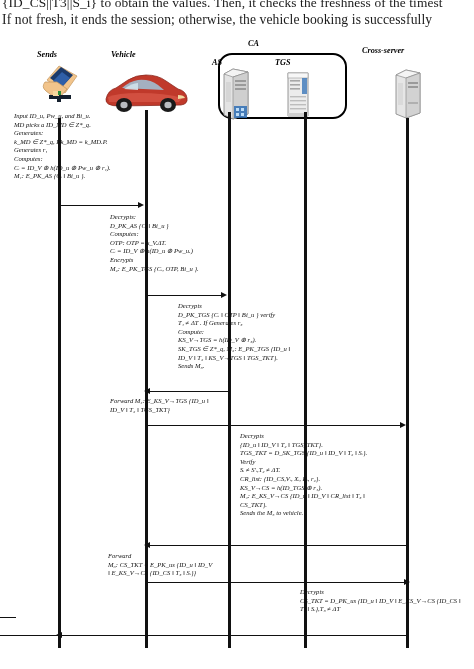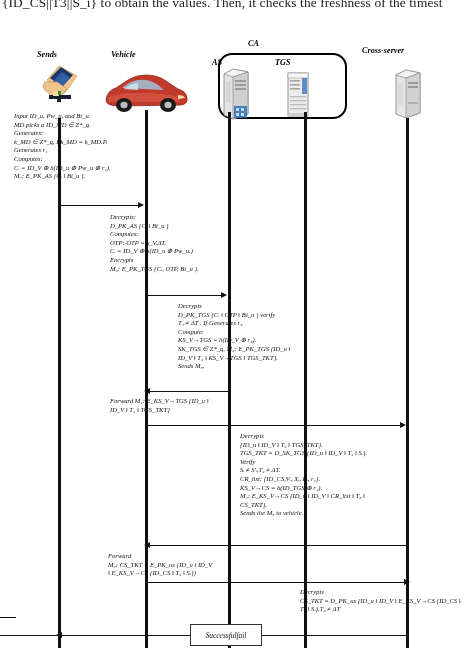--- a/index.html
+++ b/index.html
@@ -64,20 +64,21 @@
   .car-icon{width:86px;height:44px;}
   .srv-icon{width:30px;height:56px;}
 </style>
 </head>
 <body>
 
 <div class="stage">
 
   <div class="caption">
     <span class="ln ln1">{ID_CS||T3||S_i} to obtain the values. Then, it checks the freshness of the timest</span>
+    <span class="ln">If not fresh, it ends the session; otherwise, the vehicle booking is successfully</span>
   </div>
 
   <div class="ca-box" style="left:218px;top:53px;width:125px;height:62px;"></div>
   <div class="actor-label" style="left:248px;top:39px;width:64px;">CA</div>
 
   <div class="actor-label" style="left:37px;top:50px;width:50px;">Sends</div>
   <div class="actor-label" style="left:111px;top:50px;width:64px;font-family:Liberation Serif, serif;">Vehicle</div>
   <div class="actor-label" style="left:212px;top:58px;width:48px;">AS</div>
   <div class="actor-label" style="left:275px;top:58px;width:48px;">TGS</div>
   <div class="actor-label" style="left:362px;top:40px;width:74px;margin-top:6px;">Cross-server</div>
@@ -166,21 +167,20 @@
   <div class="arrow-head head-left" style="left:144px;top:541.5px;"></div>
 
   <div class="h-arrow" style="left:145px;top:582px;width:262px;"></div>
   <div class="arrow-head head-right" style="left:404px;top:578.5px;"></div>
 
   <div class="h-arrow" style="left:58px;top:635px;width:350px;"></div>
   <div class="arrow-head head-left" style="left:56px;top:631.5px;"></div>
   <div class="h-arrow" style="left:0px;top:635px;width:60px;"></div>
   <div class="h-arrow" style="left:0px;top:617px;width:16px;"></div>
 
-  <div class="result-box" style="left:190px;top:624px;width:70px;height:20px;">Successfulfail</div>
 
   <div class="msg" style="left:14px;top:112px;">
     <span class="l it">Input ID_u, Pw_u, and Bi_u.</span>
     <span class="l it">MD  picks a ID_MD ∈ Z*_q.</span>
     <span class="l it">Generates:</span>
     <span class="l it">k_MD ∈ Z*_q,  Pk_MD = k_MD.P.</span>
     <span class="l it">Generates r₁</span>
     <span class="l it">Computes:</span>
     <span class="l it">Cᵢ = ID_V ⊕ h(ID_u ⊕ Pw_u ⊕ r₁).</span>
     <span class="l it">M₁: E_PK_AS {Cᵢ ‖ Bi_u  }.</span>

